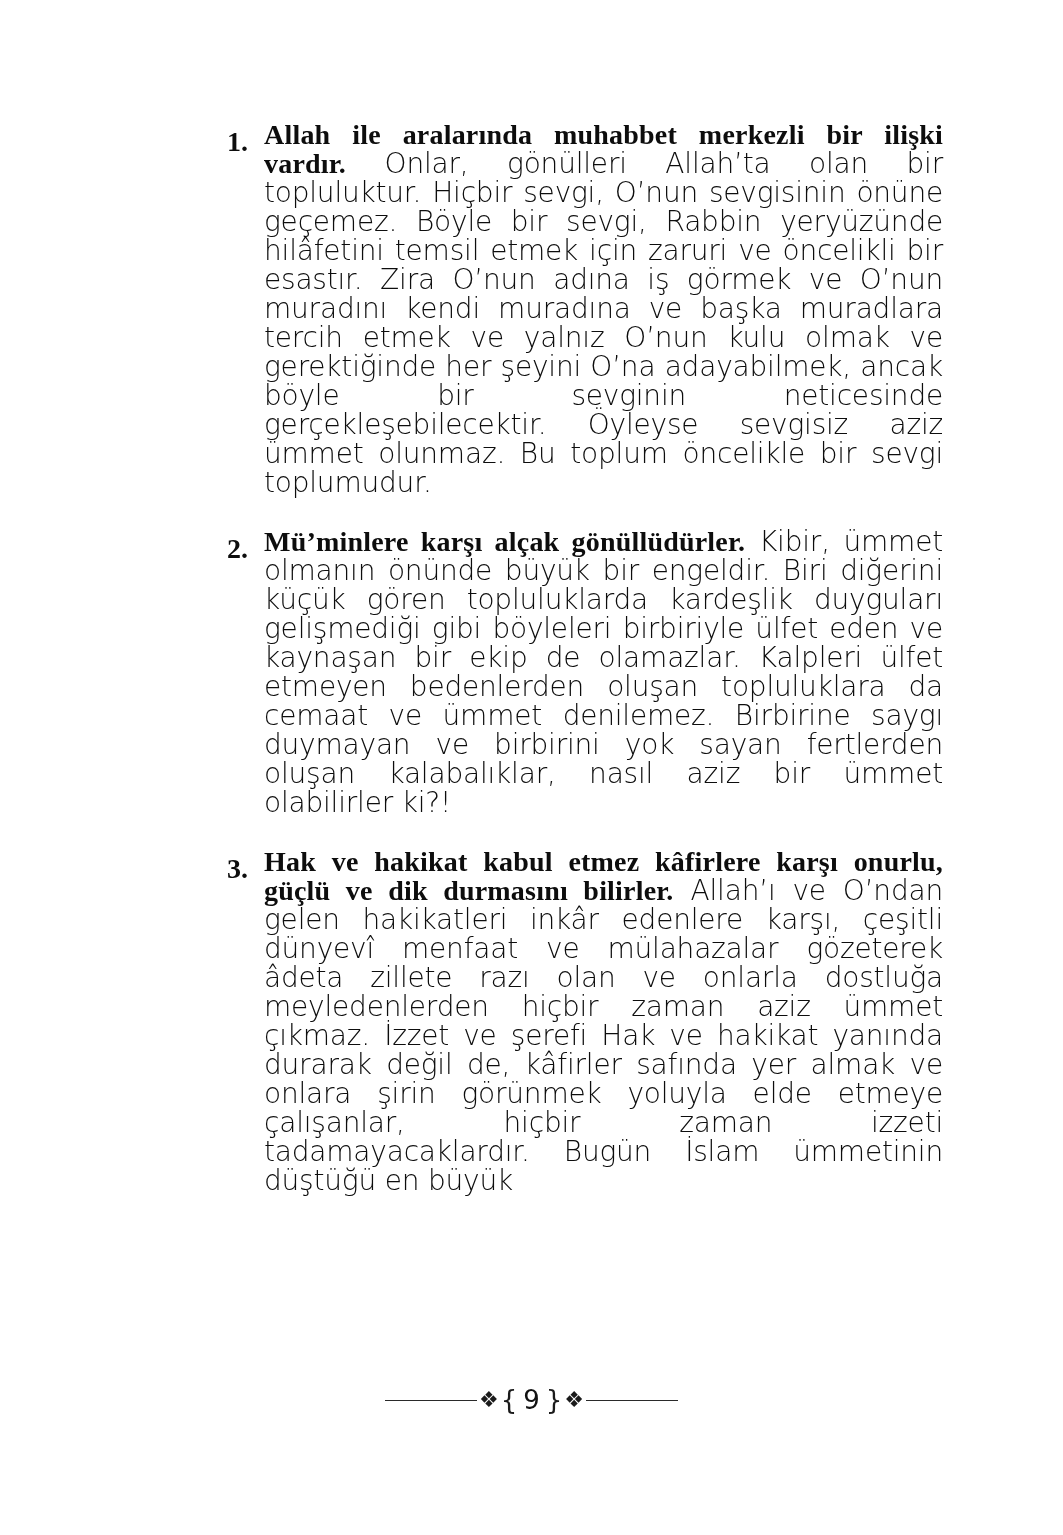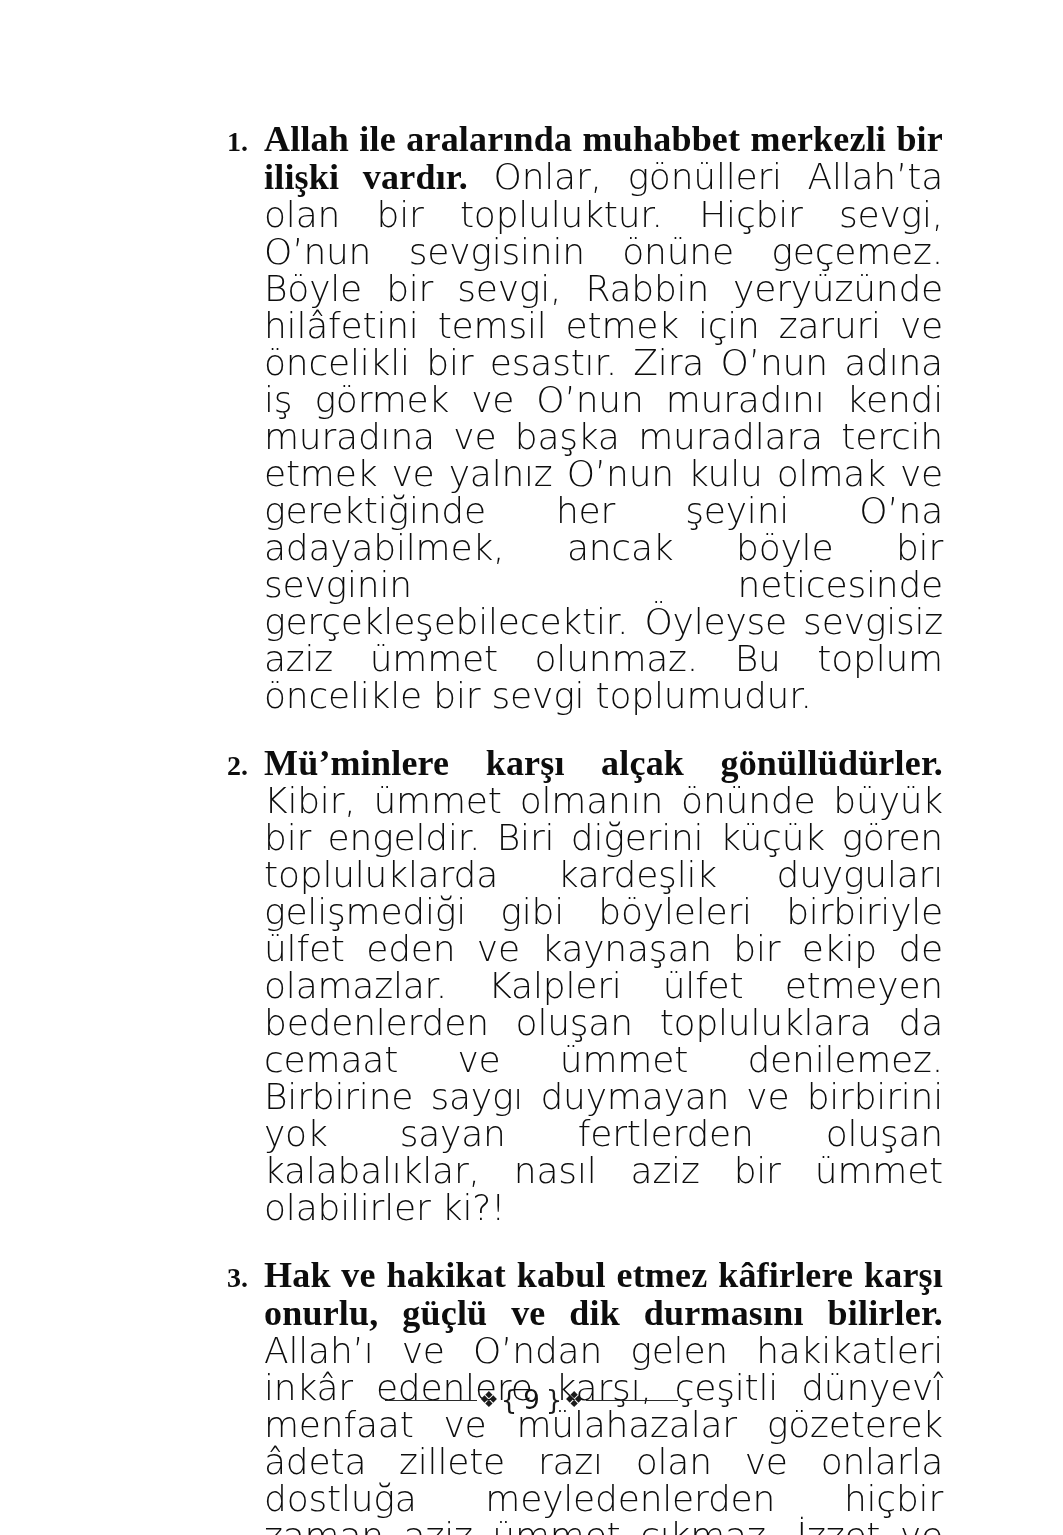--- a/index.html
+++ b/index.html
@@ -36,22 +36,22 @@
     width: 48px;
     text-align: right;
     padding-right: 16px;
     font-weight: bold;
     font-size: 28px;
     line-height: 44px;
     font-family: "Liberation Serif", serif;
   }
   .item-body {
     flex: 1 1 auto;
-    font-size: 36px;
-    line-height: 37px;
+    font-size: 28px;
+    line-height: 29px;
     text-align: justify;
     font-family: "DejaVu Sans", sans-serif;
     font-weight: 300;
     letter-spacing: -0.2px;
     -webkit-font-smoothing: antialiased;
   }
   .lead {
     font-family: "Liberation Serif", serif;
     font-weight: bold;
     letter-spacing: 0.2px;

